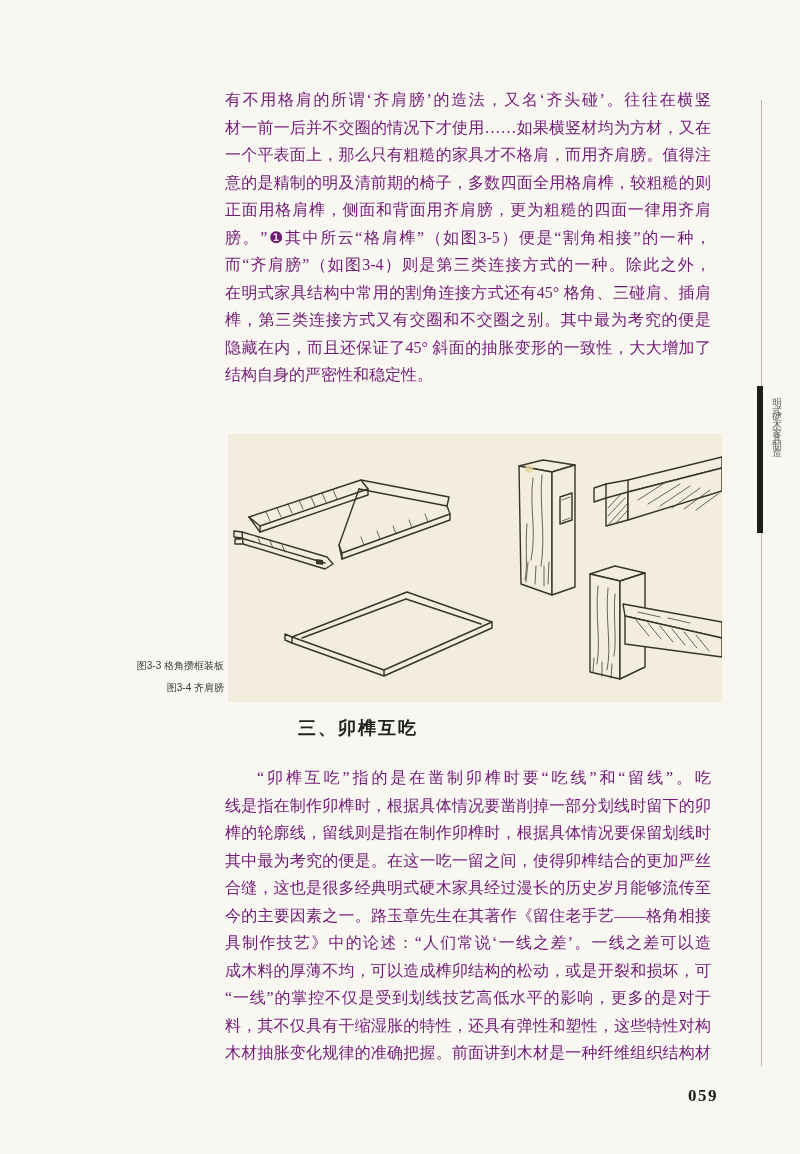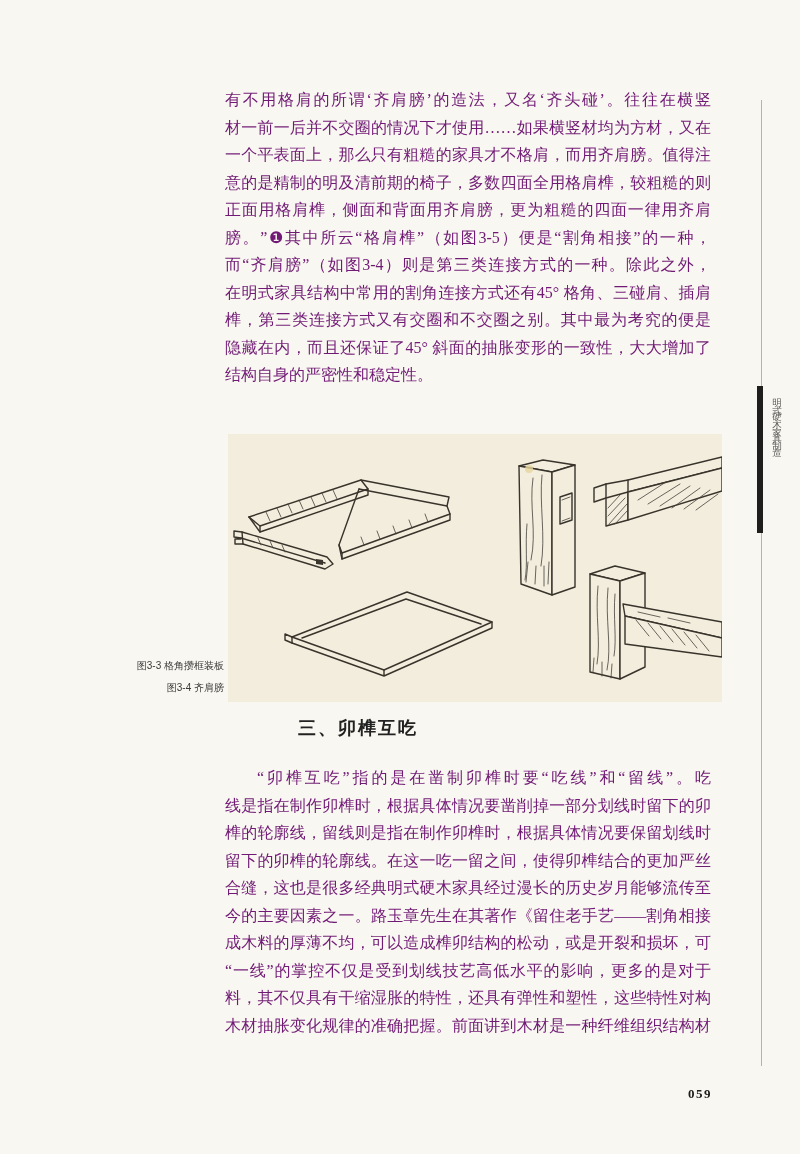--- a/index.html
+++ b/index.html
@@ -54,21 +54,21 @@
   }
   .side-title{
     position:absolute;left:770px;top:391px;
     writing-mode:vertical-rl;
     font-size:9.5px;color:#5a5a58;
     letter-spacing:7px;
     font-family:"Liberation Sans","DejaVu Sans",sans-serif;
   }
   .page-number{
     position:absolute;left:688px;top:1086px;
-    font-size:13px;font-weight:bold;color:#1d1d1d;
+    font-size:17px;font-weight:bold;color:#1d1d1d;
     letter-spacing:1.5px;
   }
   svg .ln{stroke:#38332b;stroke-width:1.4;fill:none;stroke-linecap:round;stroke-linejoin:round;}
   svg .face{stroke:#38332b;stroke-width:1.4;fill:#f2eddc;stroke-linejoin:round;}
   svg .hatch{stroke:#45403a;stroke-width:0.8;fill:none;stroke-linecap:round;}
 </style>
 </head>
 <body>
 
 <div id="page">
@@ -153,23 +153,24 @@
     <div>图3-3 格角攒框装板</div>
     <div>图3-4 齐肩膀</div>
   </div>
 
   <div class="heading">三、卯榫互吃</div>
 
   <div class="textcol" style="top:748px">
     <div class="line indent">“卯榫互吃”指的是在凿制卯榫时要“吃线”和“留线”。吃</div>
     <div class="line">线是指在制作卯榫时，根据具体情况要凿削掉一部分划线时留下的卯</div>
     <div class="line">榫的轮廓线，留线则是指在制作卯榫时，根据具体情况要保留划线时</div>
-    <div class="line">留下的卯榫的轮廓线。在这一吃一留之间，使得卯榫结合的更加严丝</div>
+    <div class="line">其中最为考究的便是。在这一吃一留之间，使得卯榫结合的更加严丝</div>
     <div class="line">合缝，这也是很多经典明式硬木家具经过漫长的历史岁月能够流传至</div>
-    <div class="line">今的主要因素之一。路玉章先生在其著作《留住老手艺——割角相接</div>
+    <div class="line">今的主要因素之一。路玉章先生在其著作《留住老手艺——格角相接</div>
+    <div class="line">具制作技艺》中的论述：“人们常说‘一线之差’。一线之差可以造</div>
     <div class="line">成木料的厚薄不均，可以造成榫卯结构的松动，或是开裂和损坏，可</div>
     <div class="line">“一线”的掌控不仅是受到划线技艺高低水平的影响，更多的是对于</div>
     <div class="line">料，其不仅具有干缩湿胀的特性，还具有弹性和塑性，这些特性对构</div>
     <div class="line">木材抽胀变化规律的准确把握。前面讲到木材是一种纤维组织结构材</div>
   </div>
 
   <div class="v-rule"></div>
   <div class="v-bar"></div>
   <div class="side-title">明式硬木家具制造</div>
 

